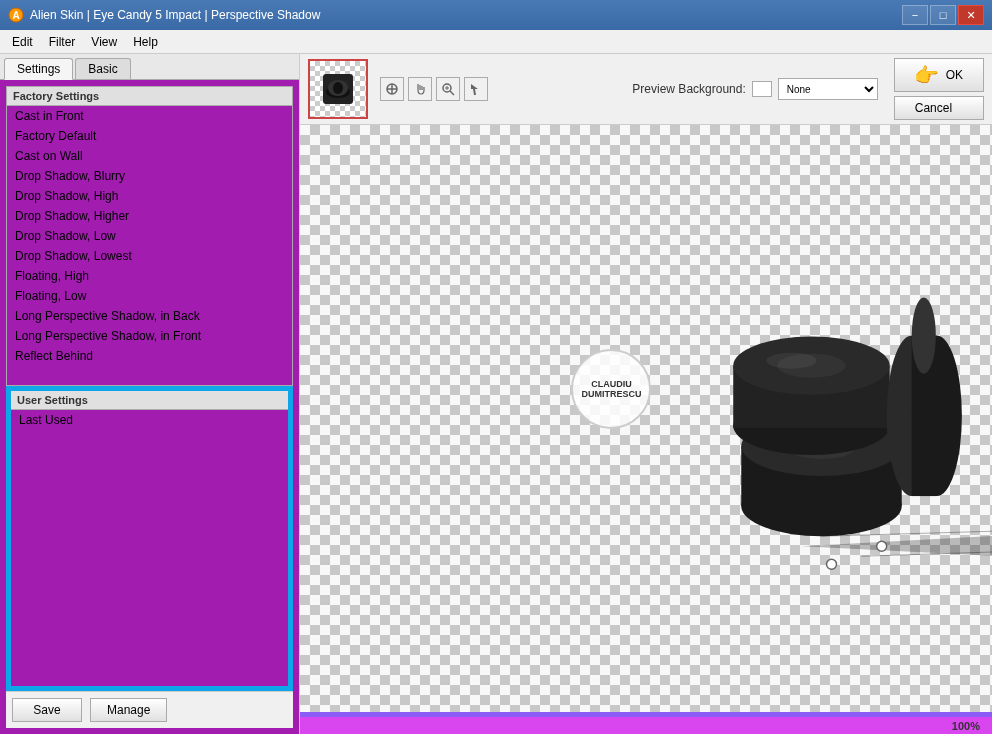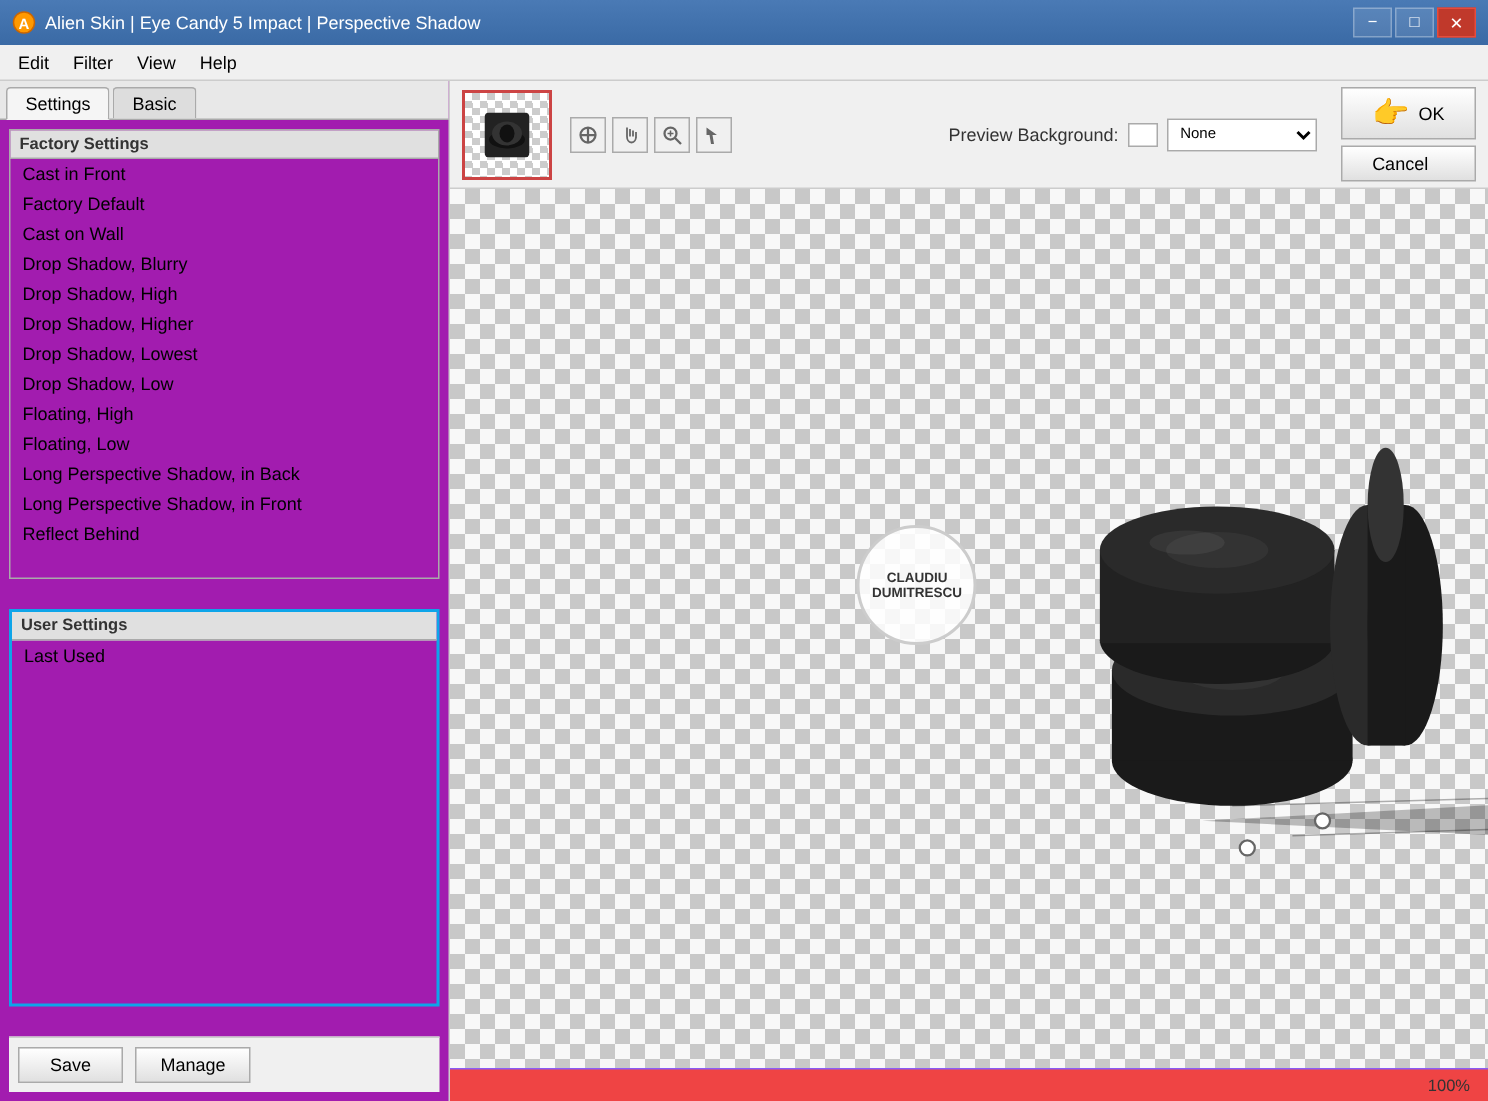--- a/index.html
+++ b/index.html
@@ -119,21 +119,21 @@
       margin-bottom: -1px;
       z-index: 1;
     }
 
     
     .settings-panel {
       flex: 1;
       display: flex;
       flex-direction: column;
       padding: 6px;
-      gap: 20px;
+      gap: 0;
       overflow: hidden;
     }
     .panel-section-header {
       background: #e0e0e0;
       padding: 3px 6px;
       font-size: 11px;
       font-weight: bold;
       color: #333;
       border-bottom: 1px solid #aaa;
     }
@@ -162,21 +162,21 @@
 
     
     .factory-section {
       border: 1px solid #aaa;
       display: flex;
       flex-direction: column;
       height: 300px;
     }
 
     .user-section {
-      border: 2px solid #0ea5e9;
+      border: 5px solid #0ea5e9;
       display: flex;
       flex-direction: column;
       flex: 1;
       min-height: 0;
     }
 
     
     .bottom-buttons {
       display: flex;
       gap: 8px;
@@ -315,29 +315,30 @@
       font-size: 9px;
       font-weight: bold;
       color: #333;
       text-align: center;
       border: 2px solid #ccc;
     }
 
     
     .status-bar {
       height: 22px;
-      background: #ef4444;
-      border-top: 1px solid #8b5cf6;
+      background: #d946ef;
+      border-top: 5px solid #8b5cf6;
       display: flex;
       align-items: center;
       justify-content: flex-end;
       padding: 0 12px;
       font-size: 11px;
       color: #333;
       flex-shrink: 0;
+      font-weight: bold;
     }
 
     
     .shadow-overlay {
       position: absolute;
       bottom: 0;
       left: 0;
       right: 0;
       top: 0;
     }
@@ -380,22 +381,22 @@
 
       <div class="factory-section">
         <div class="panel-section-header">Factory Settings</div>
         <div class="list-container" id="factory-list">
         <div class="list-item">Cast in Front</div>
             <div class="list-item">Factory Default</div>
             <div class="list-item">Cast on Wall</div>
             <div class="list-item">Drop Shadow, Blurry</div>
             <div class="list-item">Drop Shadow, High</div>
             <div class="list-item">Drop Shadow, Higher</div>
+            <div class="list-item">Drop Shadow, Low</div>
             <div class="list-item">Drop Shadow, Lowest</div>
-            <div class="list-item">Drop Shadow, Low</div>
             <div class="list-item">Floating, High</div>
             <div class="list-item">Floating, Low</div>
             <div class="list-item">Long Perspective Shadow, in Back</div>
             <div class="list-item">Long Perspective Shadow, in Front</div>
             <div class="list-item">Reflect Behind</div>
           </div>
       </div>
 
       <div class="user-section">
         <div class="panel-section-header">User Settings</div>

